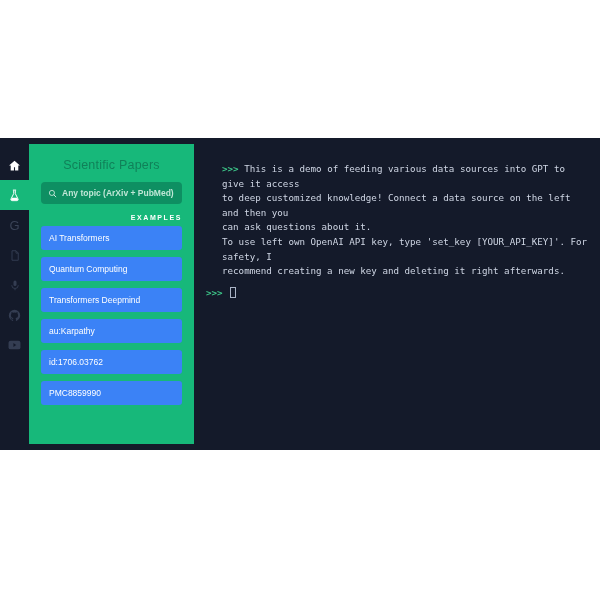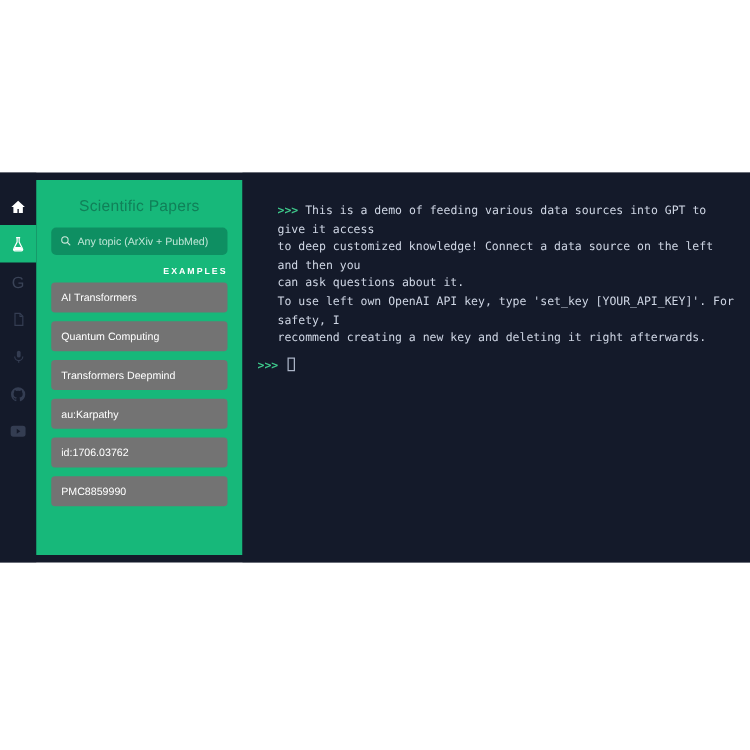--- a/index.html
+++ b/index.html
@@ -82,31 +82,32 @@
     align-items: center;
     padding: 0 7px;
     box-sizing: border-box;
   }
   #search-box svg { flex: 0 0 auto; margin-right: 5px; }
   #search-input-text {
     color: #bfe6d6;
     font-size: 8.5px;
     white-space: nowrap;
     overflow: hidden;
+    font-weight: bold;
   }
   #examples-label {
     color: #ffffff;
     font-size: 7px;
     font-weight: bold;
     letter-spacing: 1.6px;
     text-align: right;
     margin: 10px 0 5px 0;
   }
   .example-chip {
-    background: #737373;
+    background: #3b82f6;
     border-radius: 3px;
     height: 24px;
     margin-bottom: 7px;
     display: flex;
     align-items: center;
     padding: 0 8px;
     box-sizing: border-box;
     color: #ffffff;
     font-size: 8.5px;
     white-space: nowrap;

